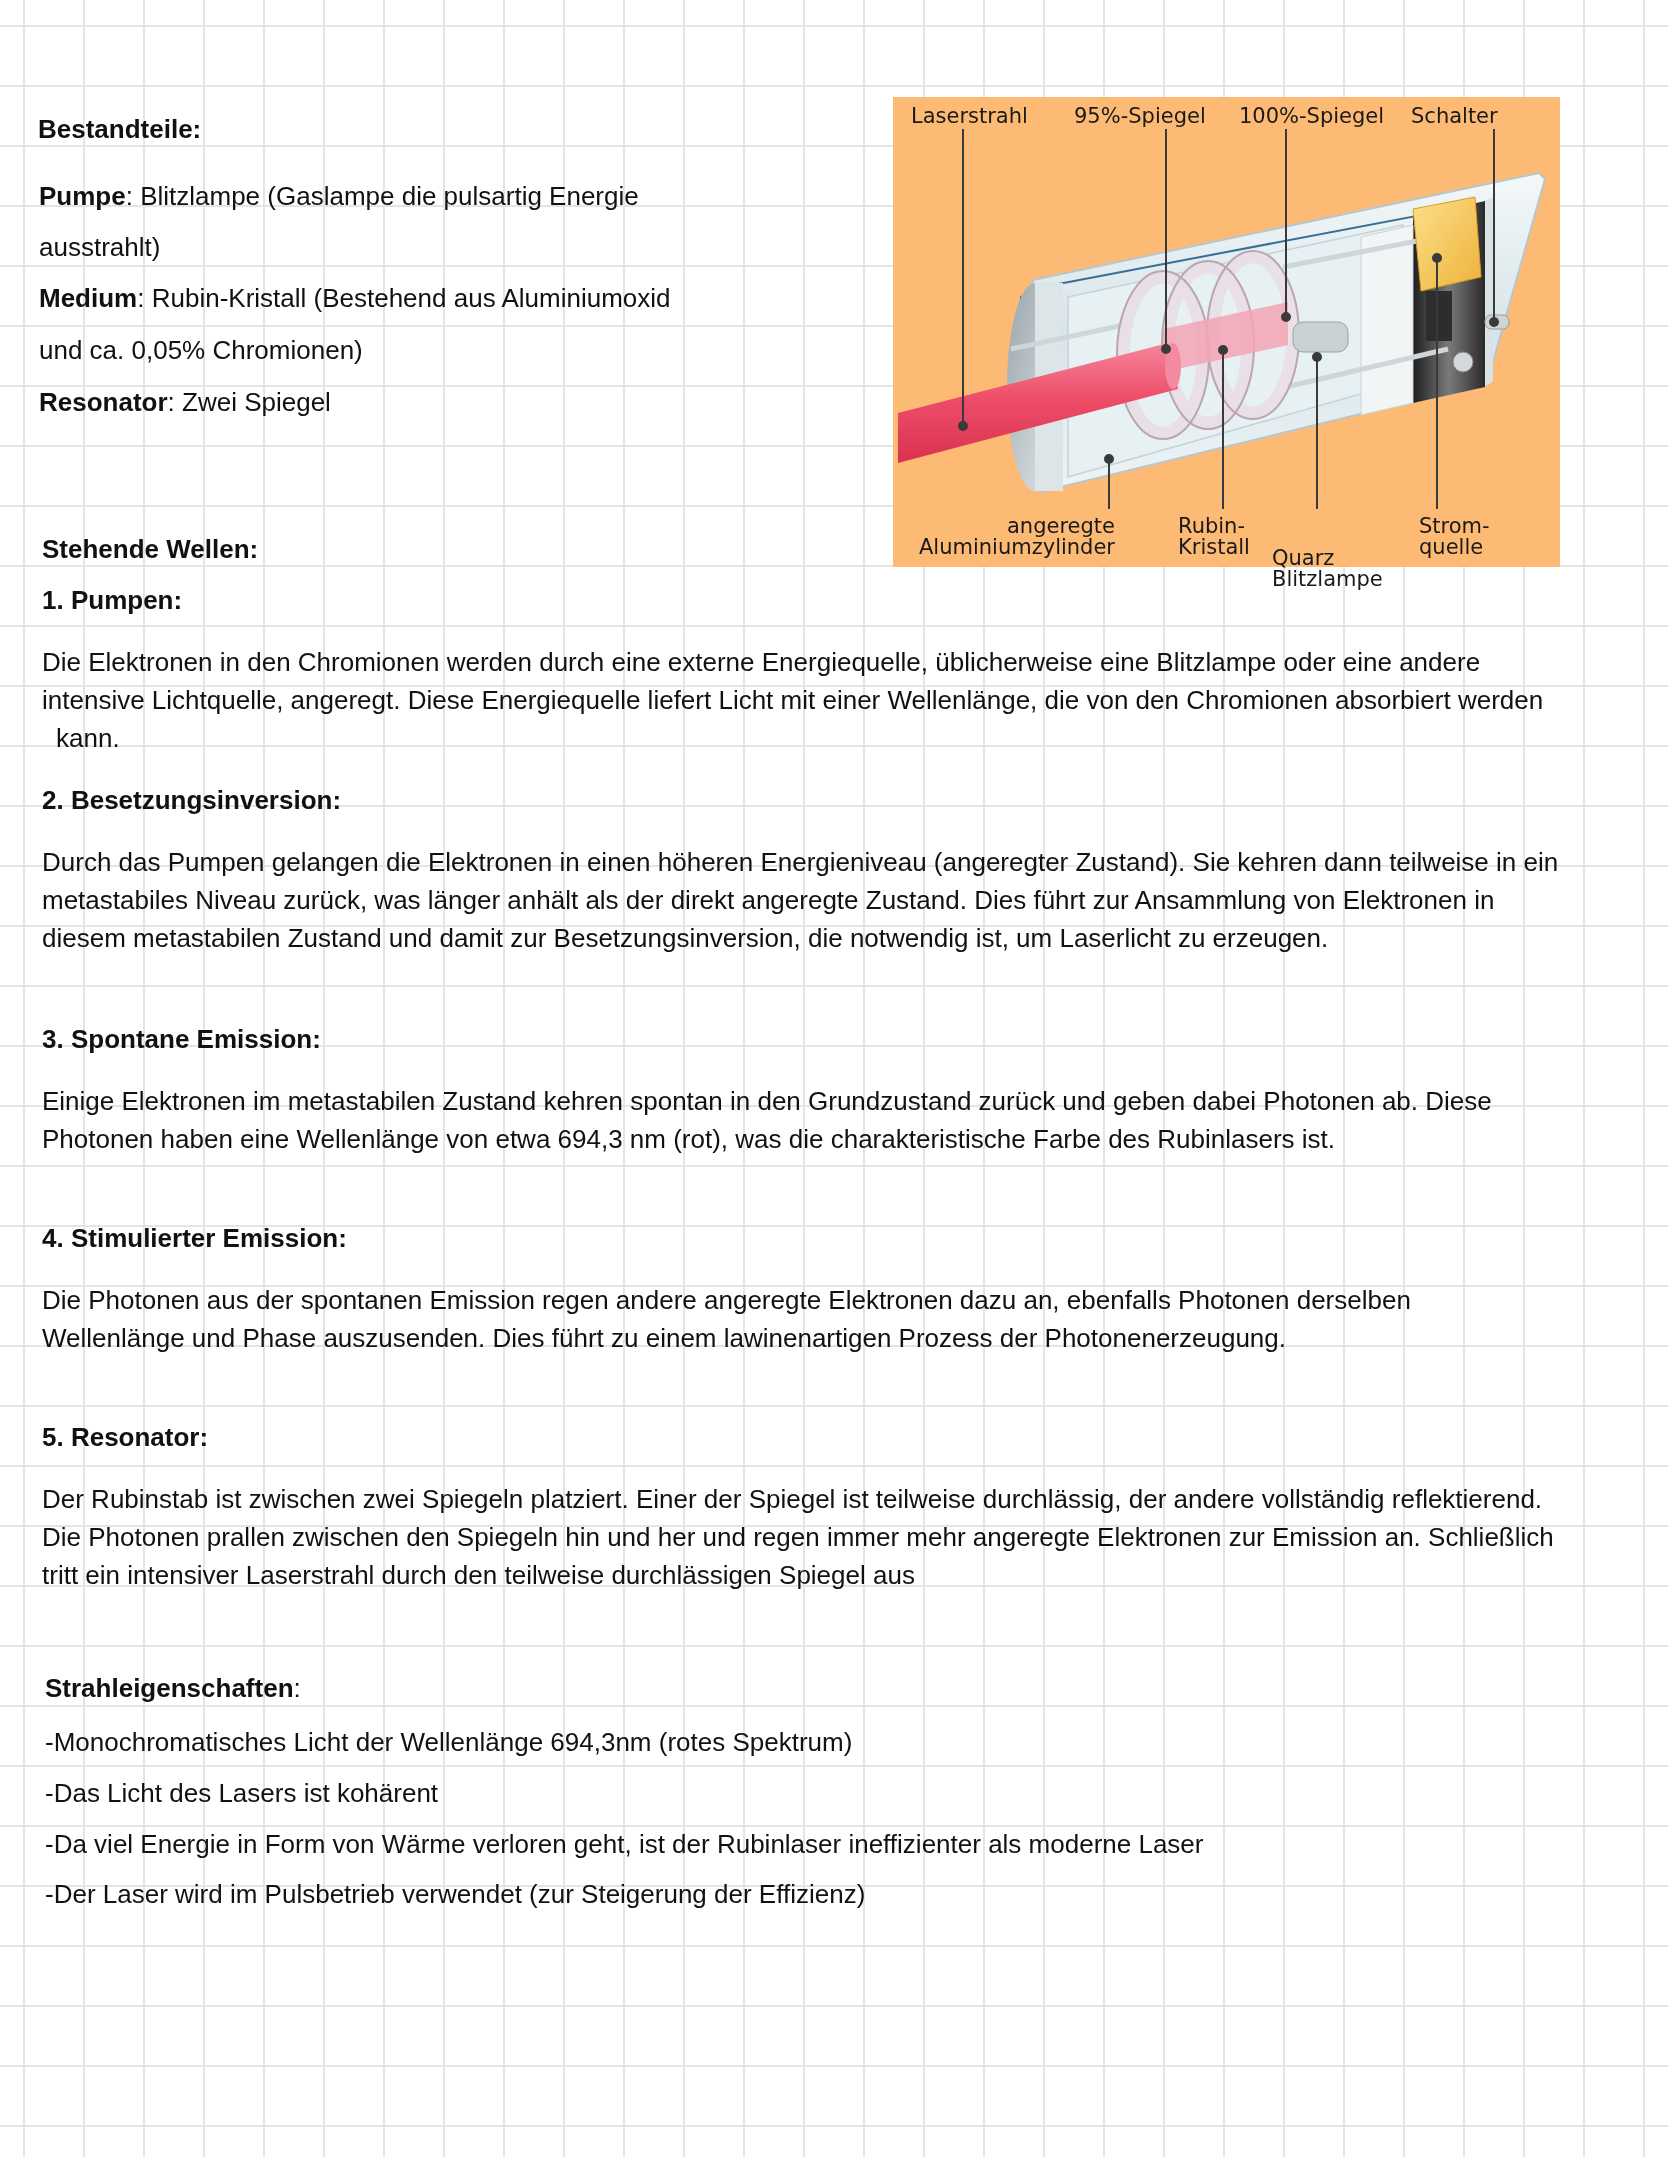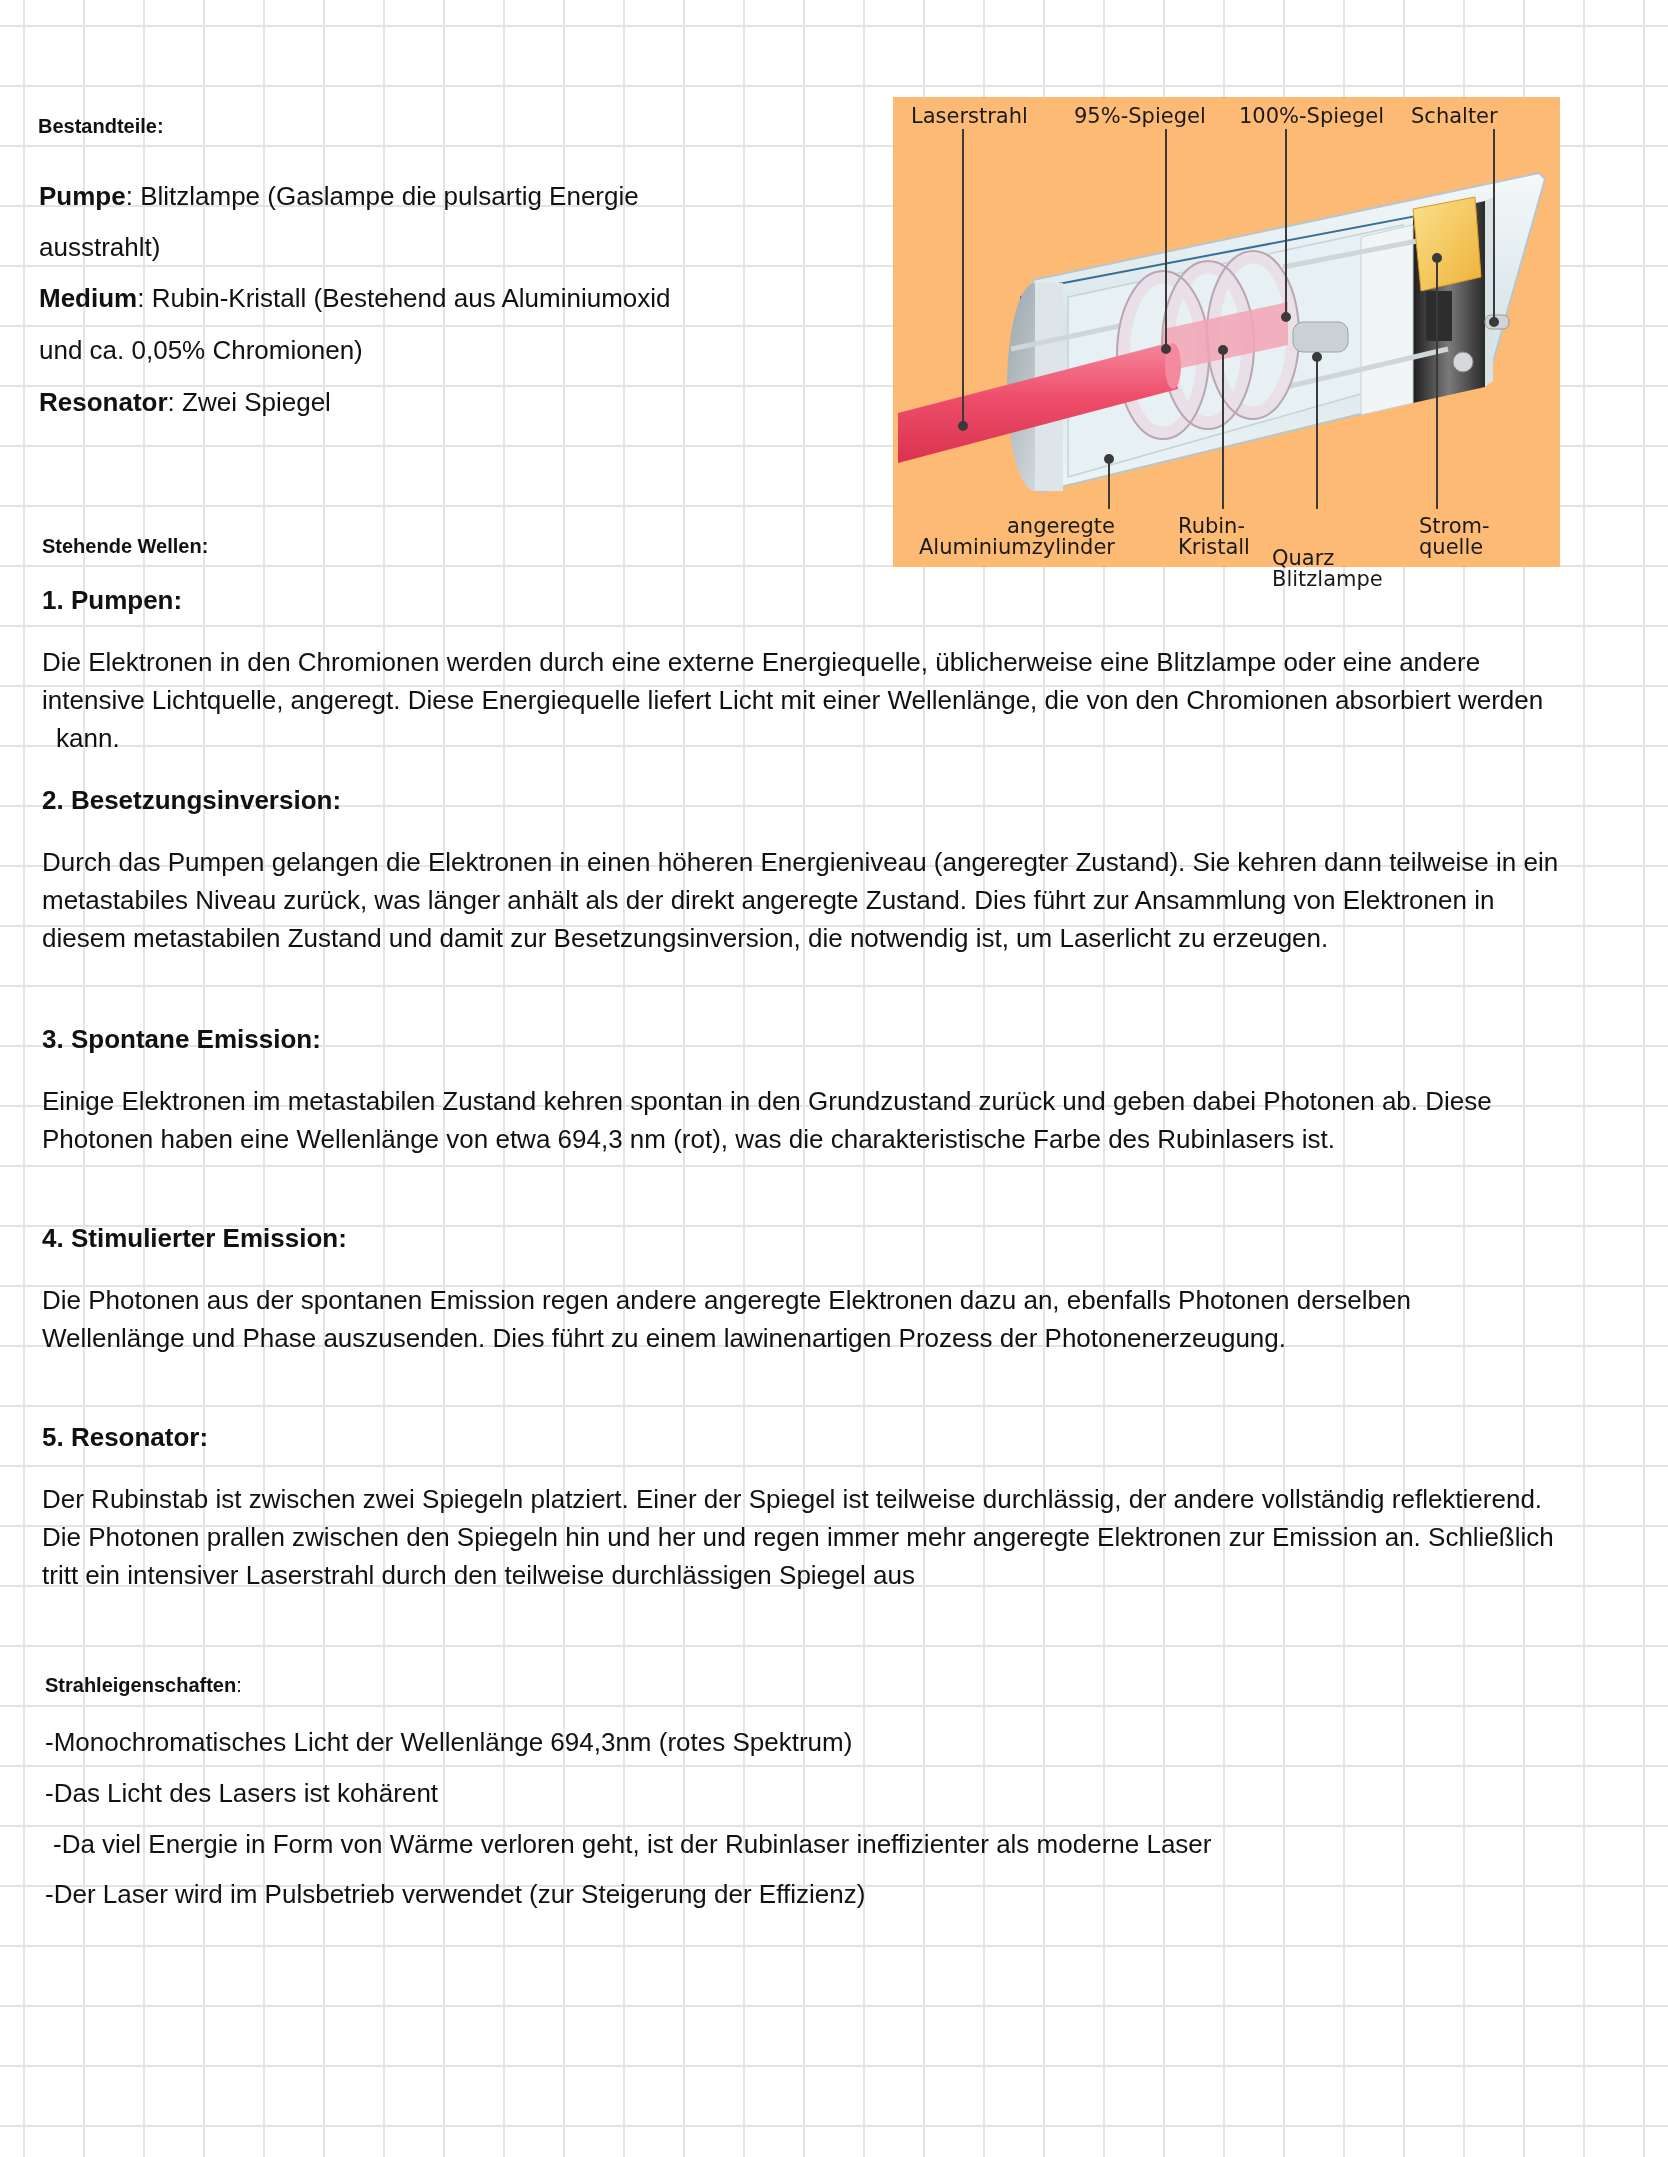--- a/index.html
+++ b/index.html
@@ -8,21 +8,21 @@
     background-color:#ffffff;
     background-image:
       linear-gradient(to right, #e4e4e4 2px, transparent 2px),
       linear-gradient(to bottom, #e4e4e4 2px, transparent 2px);
     background-size:60px 60px;
     background-position:23px 25px;
     font-family:"Liberation Sans", sans-serif;
     color:#111111;
   }
   .line { position:absolute; white-space:nowrap; line-height:1; }
-  .h1 { font-size:20px; font-weight:bold;text-align:center; }
+  .h1 { font-size:26px; font-weight:bold;text-align:center; }
   .h2 { font-size:26px; font-weight:bold; }
   .body { font-size:26px; font-weight:normal; }
   .b { font-weight:bold; }
   .n { font-weight:normal; }
 
   .figure {
     position:absolute; left:893px; top:97px; width:667px; height:470px;
     background:#fdba74;
   }
   .figure svg { position:absolute; left:0; top:0; }
@@ -186,14 +186,14 @@
 <div class="line h2" style="left:42px; top:1424px;">5. Resonator:</div>
 <div class="line body" style="left:42px; top:1486px;">Der Rubinstab ist zwischen zwei Spiegeln platziert. Einer der Spiegel ist teilweise durchlässig, der andere vollständig reflektierend.</div>
 <div class="line body" style="left:42px; top:1524px;">Die Photonen prallen zwischen den Spiegeln hin und her und regen immer mehr angeregte Elektronen zur Emission an. Schließlich</div>
 <div class="line body" style="left:42px; top:1562px;">tritt ein intensiver Laserstrahl durch den teilweise durchlässigen Spiegel aus</div>
 
 <div class="line h1" style="left:45px; top:1675px;">
   <span>Strahleigenschaften</span><span class="n">:</span>
 </div>
 <div class="line body" style="left:45px; top:1729px;">-Monochromatisches Licht der Wellenlänge 694,3nm (rotes Spektrum)</div>
 <div class="line body" style="left:45px; top:1780px;">-Das Licht des Lasers ist kohärent</div>
-<div class="line body" style="left:45px; top:1831px;margin-left:8px;">-Da viel Energie in Form von Wärme verloren geht, ist der Rubinlaser ineffizienter als moderne Laser</div>
+<div class="line body" style="left:45px; top:1831px;">-Da viel Energie in Form von Wärme verloren geht, ist der Rubinlaser ineffizienter als moderne Laser</div>
 <div class="line body" style="left:45px; top:1881px;">-Der Laser wird im Pulsbetrieb verwendet (zur Steigerung der Effizienz)</div>
 
 </body></html>

